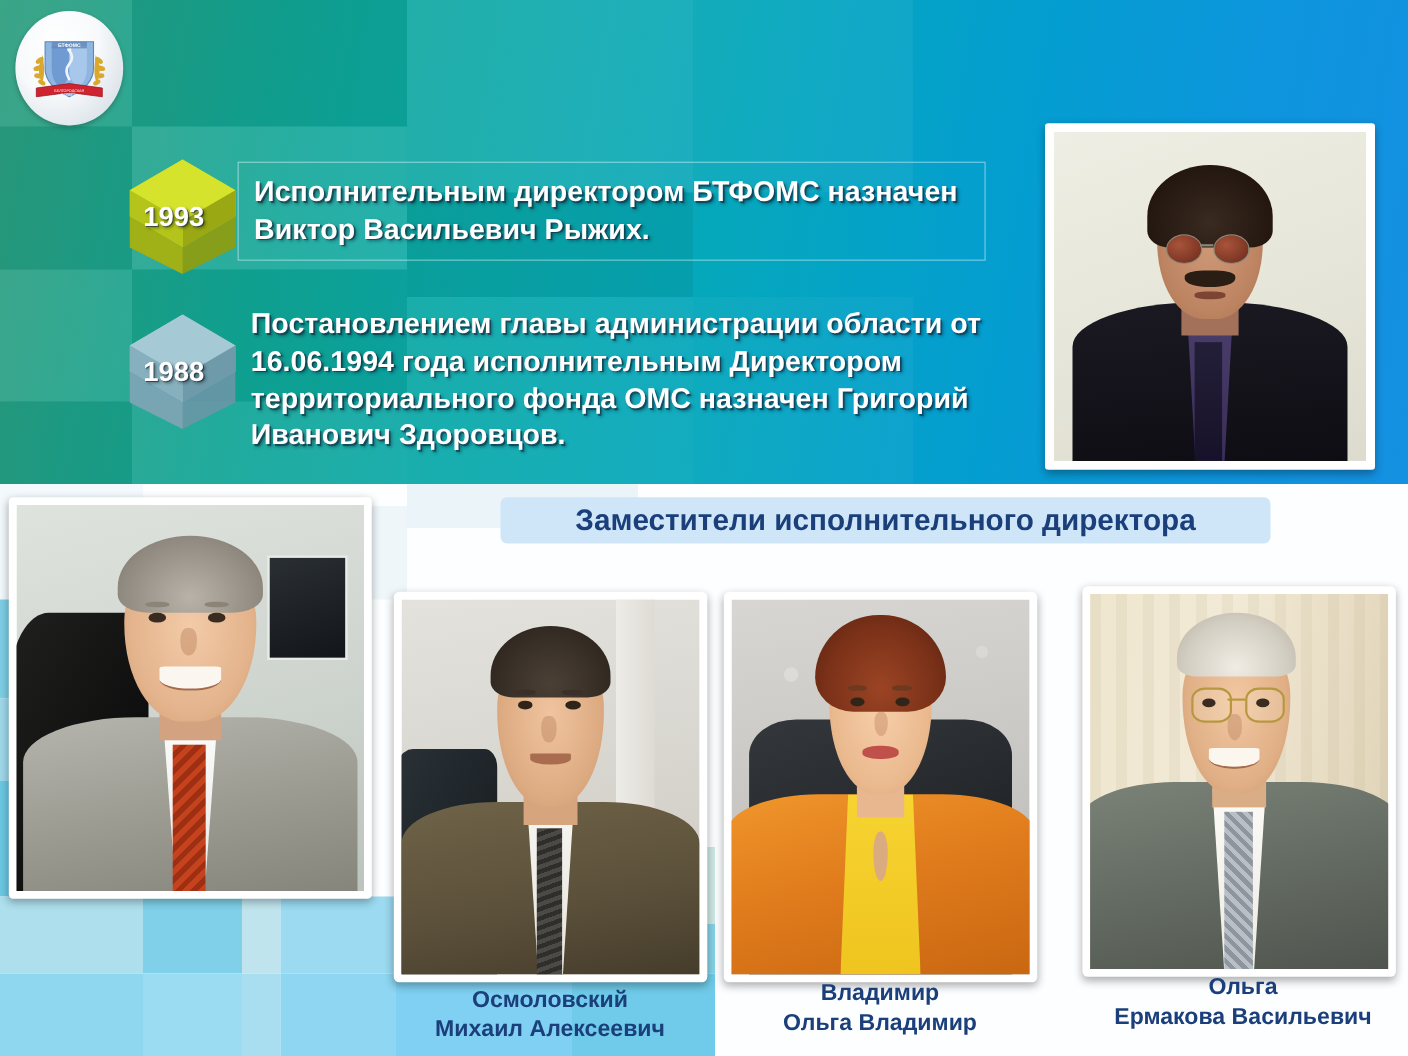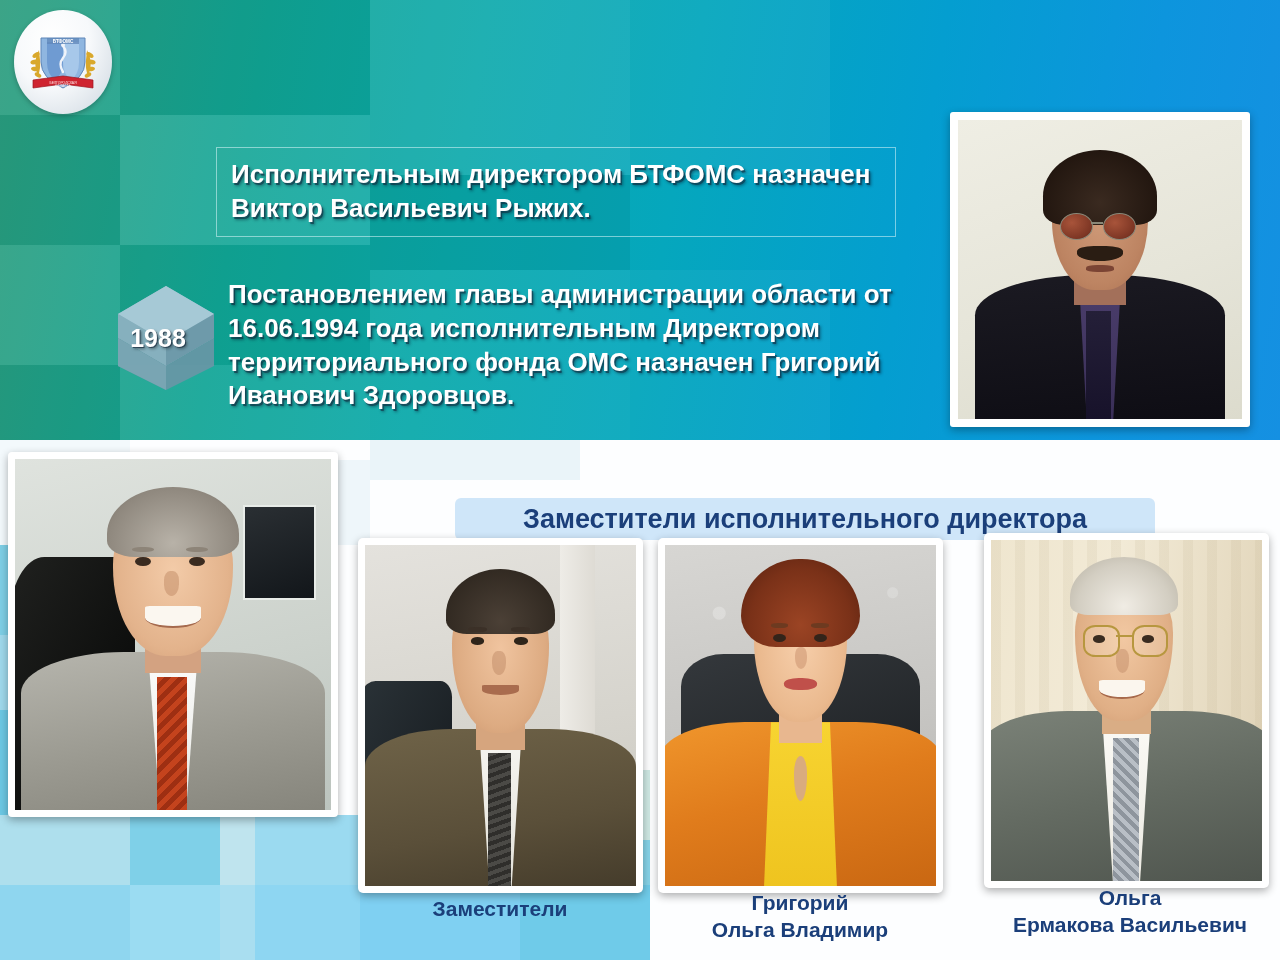--- a/index.html
+++ b/index.html
@@ -180,21 +180,21 @@
   .b15{ left: 520px;top: 445px; width: 130px;height: 75px;  background: #6fcbe9; }
   .b16{ left: 140px;top: 20px;  width: 230px;height: 85px;  background: #eef6fa; }
   .b17{ left: 0;   top: 0;     width: 130px; height: 105px; background: #f3f9fc; }
   .b18{ left: 370px;top: 0;    width: 210px; height: 40px;  background: #eaf4f9; }
   .b19{ left: 520px;top: 330px; width: 130px;height: 70px;  background: #cfe9e4; }
   .b20{ left: 360px;top: 330px; width: 160px;height: 45px;  background: #d9eef0; }
 
   
   .deputies-banner {
     position: absolute;
-    left: 455px; top: 498px;
+    left: 455px; top: 452px;
     width: 700px; height: 42px;
     background: #cfe6f9;
     border-radius: 6px;
     display: flex;
     align-items: center;
     justify-content: center;
     font-size: 27px;
     font-weight: bold;
     color: #1b3f7a;
     white-space: nowrap;
@@ -533,20 +533,31 @@
       <rect x="22" y="16" width="32" height="6" fill="#5f86b8" opacity="0.75"></rect>
       <text x="38" y="21" font-size="4.6" fill="#ffffff" text-anchor="middle" font-family="Liberation Sans, sans-serif" font-weight="bold">БТФОМС</text>
 
       <path d="M8 58 L38 54 L68 58 L68 66 L38 62 L8 66 Z" fill="#cf2430" stroke="#9c1520" stroke-width="0.7"></path>
       <text x="38" y="61.6" font-size="3.4" fill="#ffe9ea" text-anchor="middle" font-family="Liberation Sans, sans-serif">БЕЛГОРОДСКАЯ</text>
       <text x="38" y="65.2" font-size="3.4" fill="#ffe9ea" text-anchor="middle" font-family="Liberation Sans, sans-serif">ОБЛАСТЬ</text>
     </svg>
   </div>
 
 
+  <div class="year-marker year-1993">
+    <svg width="112" height="112" viewBox="0 0 112 112">
+      <polygon points="56,4 104,32 104,56 56,84 8,56 8,32" fill="#c3d41e"></polygon>
+      <polygon points="56,4 104,32 56,60 8,32" fill="#d5e32c"></polygon>
+      <polygon points="56,60 104,32 104,56 56,84" fill="#9aa813"></polygon>
+      <polygon points="56,60 8,32 8,56 56,84" fill="#b5c41a"></polygon>
+      <polygon points="56,84 104,56 104,84 56,108 8,84 8,56" fill="#8f9c10" opacity="0.92"></polygon>
+      <polygon points="56,84 8,56 8,84 56,108" fill="#a3b117" opacity="0.9"></polygon>
+    </svg>
+    <div class="year-label">1993</div>
+  </div>
 
   <div class="year-marker year-1994">
     <svg width="112" height="112" viewBox="0 0 112 112">
       <polygon points="56,4 104,32 104,56 56,84 8,56 8,32" fill="#93b9c7"></polygon>
       <polygon points="56,4 104,32 56,60 8,32" fill="#a6c9d6"></polygon>
       <polygon points="56,60 104,32 104,56 56,84" fill="#6e9aaa"></polygon>
       <polygon points="56,60 8,32 8,56 56,84" fill="#86b0be"></polygon>
       <polygon points="56,84 104,56 104,84 56,108 8,84 8,56" fill="#6a96a6" opacity="0.9"></polygon>
       <polygon points="56,84 8,56 8,84 56,108" fill="#7ba6b5" opacity="0.9"></polygon>
     </svg>
@@ -632,21 +643,22 @@
       <div class="figure os-hair"></div>
       <div class="figure os-brow-l"></div>
       <div class="figure os-brow-r"></div>
       <div class="figure os-eye-l"></div>
       <div class="figure os-eye-r"></div>
       <div class="figure os-nose"></div>
       <div class="figure os-smile"></div>
     </div>
   </div>
   <div class="dep-caption cap1">
-    <div>Заместители</div>
+    <div>Осмоловский</div>
+    <div>Михаил Алексеевич</div>
   </div>
 
   <div class="photo-frame photo-dep dep2">
     <div class="ph-canvas">
       <div class="bg-layer er-bg"></div>
       <div class="bg-layer er-wall"></div>
       <div class="figure er-chair"></div>
       <div class="figure er-torso"></div>
       <div class="figure er-top"></div>
       <div class="figure er-keyhole"></div>
@@ -655,21 +667,21 @@
       <div class="figure er-hair"></div>
       <div class="figure er-brow-l"></div>
       <div class="figure er-brow-r"></div>
       <div class="figure er-eye-l"></div>
       <div class="figure er-eye-r"></div>
       <div class="figure er-nose"></div>
       <div class="figure er-lips"></div>
     </div>
   </div>
   <div class="dep-caption cap2">
-    <div>Григорий</div>
+    <div>Владимир</div>
     <div>Ольга Владимир</div>
   </div>
 
   <div class="photo-frame photo-dep dep3">
     <div class="ph-canvas">
       <div class="bg-layer sh-bg"></div>
       <div class="bg-layer sh-stripes"></div>
       <div class="figure sh-torso"></div>
       <div class="figure sh-shirt"></div>
       <div class="figure sh-tie"></div>

